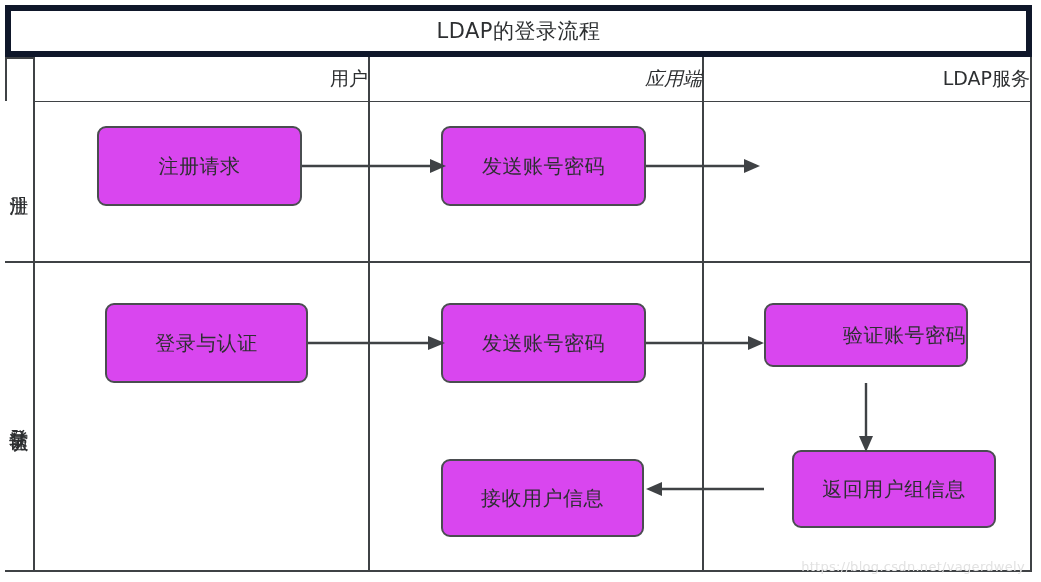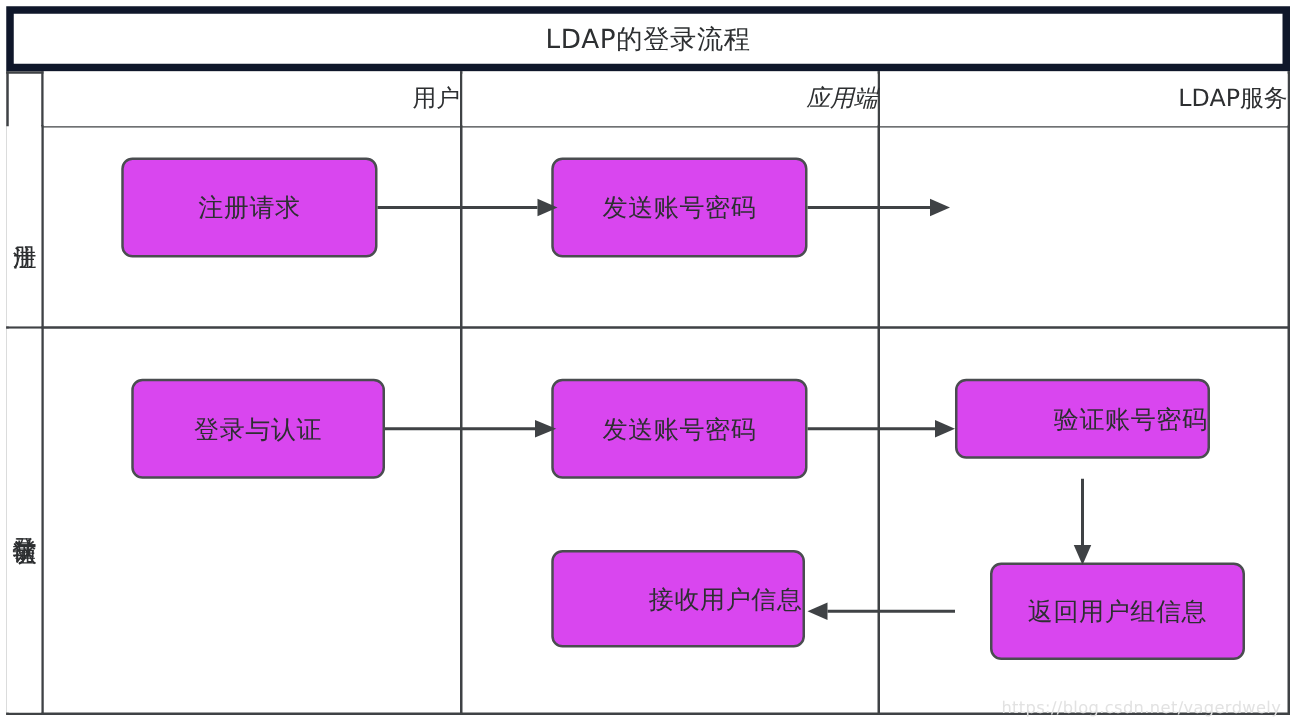--- a/index.html
+++ b/index.html
@@ -179,21 +179,21 @@
   </div>
 
   <div class="node" style="left:764px; top:303px; width:204px; height:64px;justify-content:flex-end;">
     <span class="txt">验证账号密码</span>
   </div>
 
   <div class="node" style="left:792px; top:450px; width:204px; height:78px;">
     <span class="txt">返回用户组信息</span>
   </div>
 
-  <div class="node" style="left:441px; top:440px; width:203px; height:78px;justify-content:flex-end;">
+  <div class="node" style="left:441px; top:459px; width:203px; height:78px;">
     <span class="txt">接收用户信息</span>
   </div>
 
   <svg class="conn" style="left:0; top:0;" width="1041" height="582">
 
     <line x1="302" y1="166" x2="430" y2="166"></line>
     <polygon points="430,159 446,166 430,173"></polygon>
   </svg>
 
   <svg class="conn" style="left:0; top:0;" width="1041" height="582">

